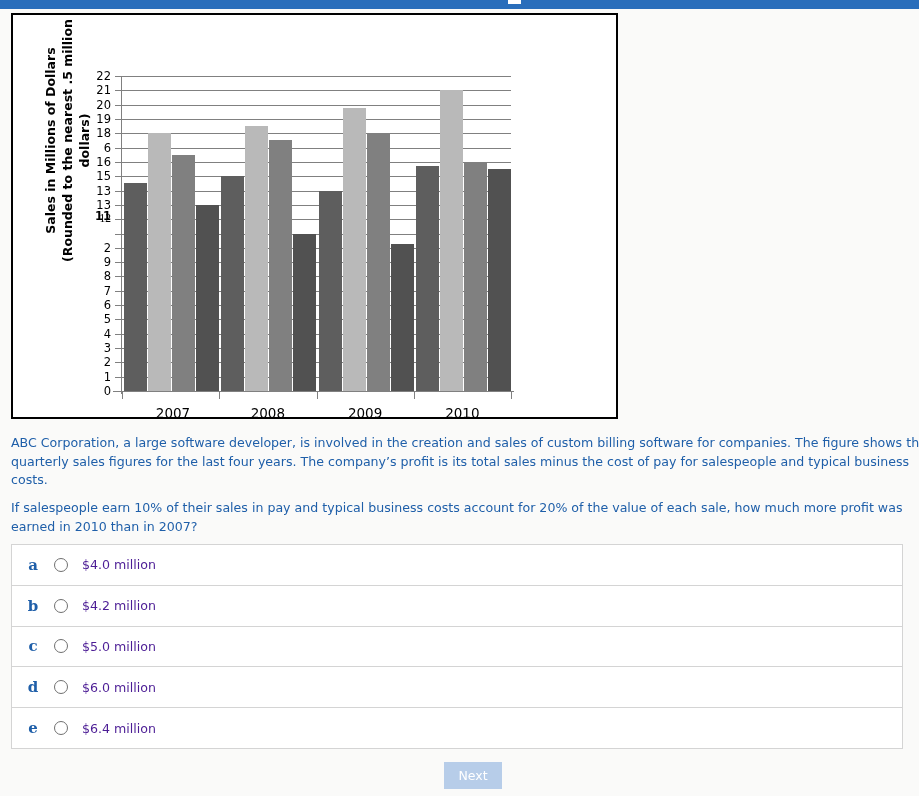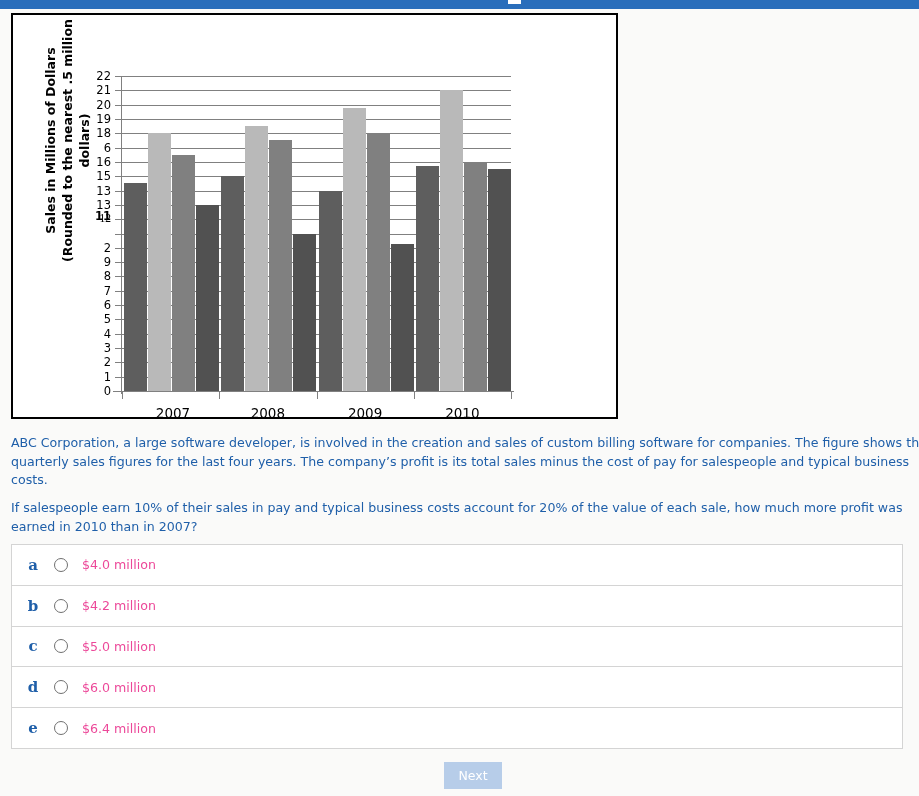--- a/index.html
+++ b/index.html
@@ -213,21 +213,21 @@
   .answer-radio {
     width: 12px; height: 12px;
     border: 1px solid #707070;
     border-radius: 50%;
     background: #ffffff;
     flex: 0 0 auto;
     margin-right: 14px;
   }
   .answer-text {
     font-size: 12.6px;
-    color: #ec4899;
+    color: #4c1d95;
     font-family: "DejaVu Sans", sans-serif;
   }
 
   
   #next-button {
     position: absolute;
     left: 444px;
     top: 753px;
     width: 58px;
     height: 27px;

